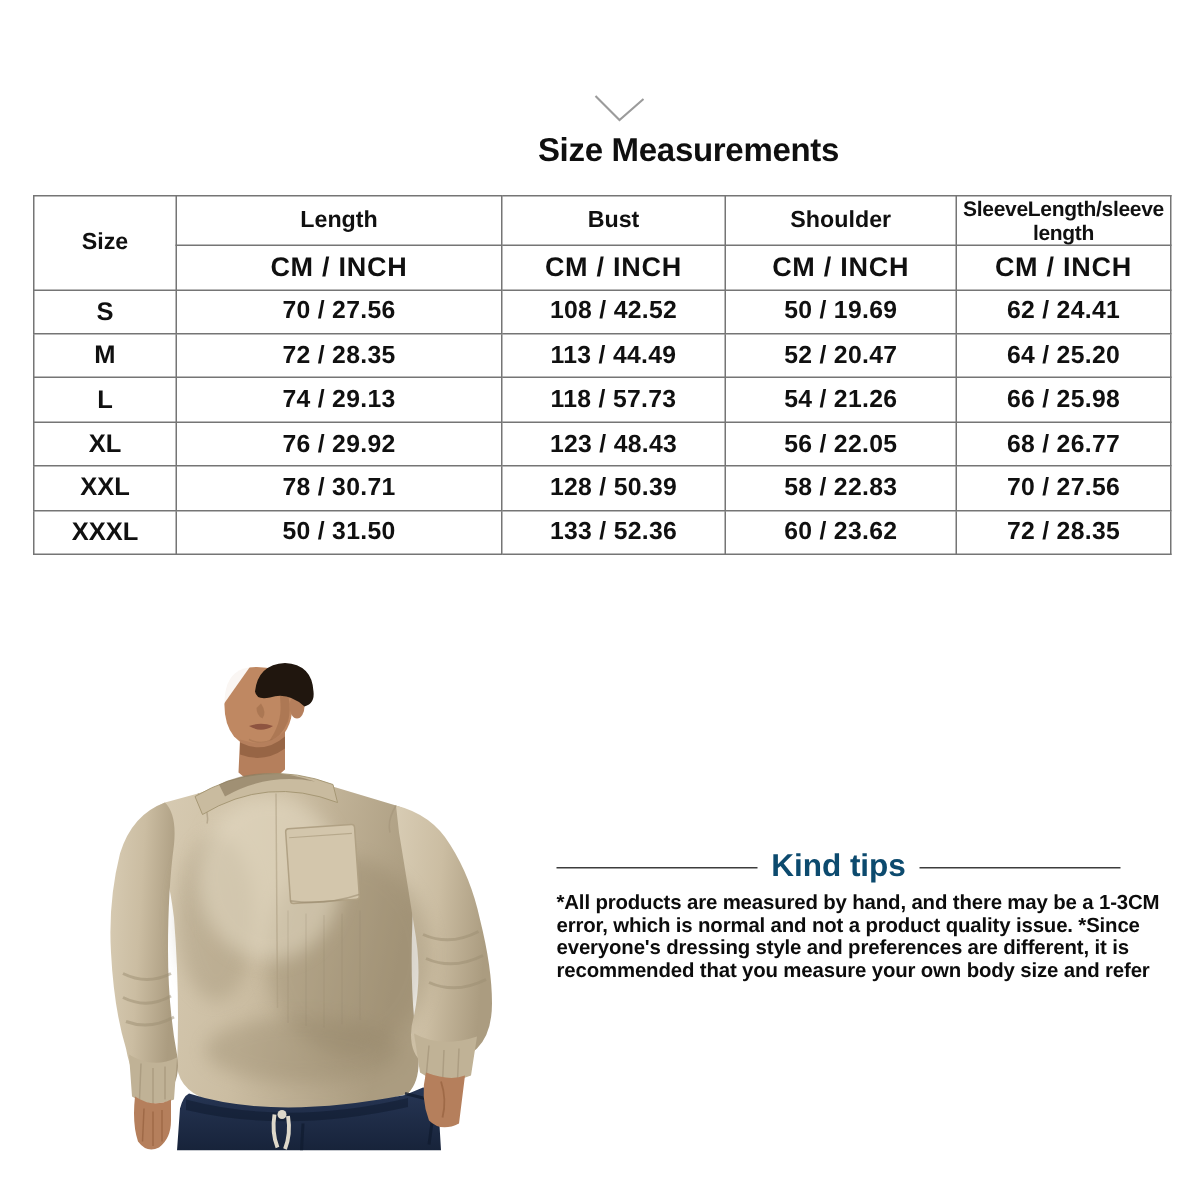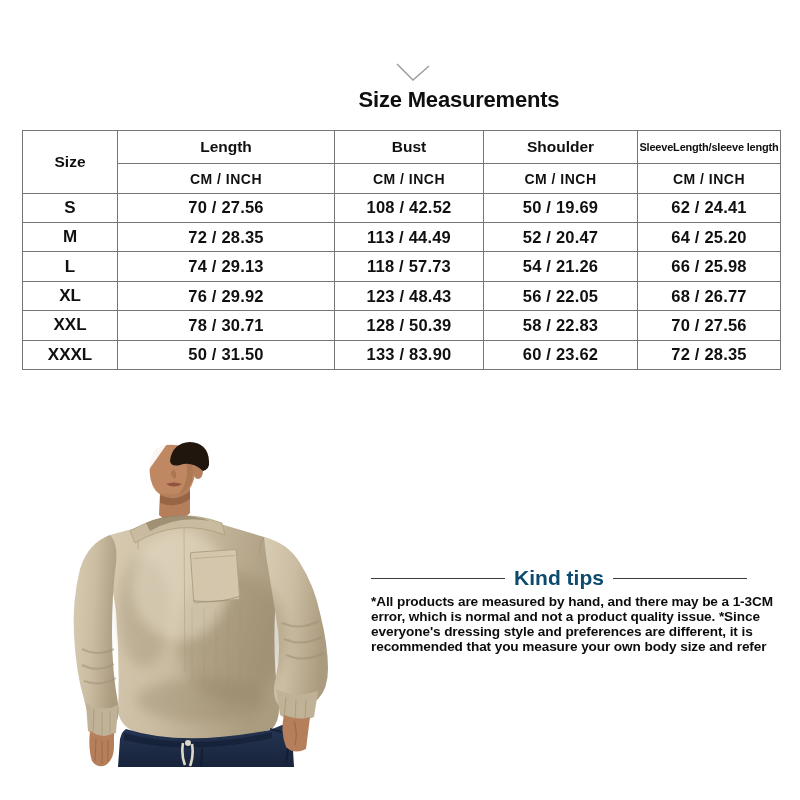--- a/index.html
+++ b/index.html
@@ -13,22 +13,22 @@
 
   
   table.size-table{position:absolute;left:22px;top:130px;width:758px;height:240px;
       border-collapse:collapse;table-layout:fixed;}
   .size-table th,.size-table td{border:1px solid #757575;text-align:center;
       vertical-align:middle;padding:0;color:#101010;}
   .size-table tr.h1{height:33px;}
   .size-table tr.h2{height:29px;}
   .size-table tr.data{height:29px;}
   .size-table th{font-size:15.5px;font-weight:bold;}
-  .size-table th.sleeve{font-size:11px;letter-spacing:-0.2px;margin-left:37px;}
-  .size-table td.unit{font-size:14px;font-weight:bold;letter-spacing:0.5px;}
+  .size-table th.sleeve{font-size:14px;letter-spacing:-0.2px;margin-left:37px;}
+  .size-table td.unit{font-size:18px;font-weight:bold;letter-spacing:0.5px;}
   .size-table td.size-label{font-size:17px;font-weight:bold;}
   .size-table td.val{font-size:16.5px;font-weight:bold;letter-spacing:0.2px;}
 
   
   .tips-head{position:absolute;left:371px;top:564px;width:376px;height:28px;
       display:flex;align-items:center;}
   .tips-rule{flex:1;height:0;border-top:1.5px solid #3c3c3c;}
   .tips-heading{font-size:21px;font-weight:bold;color:#0c4a6e;margin:0 9px;white-space:nowrap;}
   .tips-body{position:absolute;left:371px;top:594px;width:428px;
       font-size:13.6px;font-weight:bold;line-height:15px;color:#0c0c0c;letter-spacing:-0.1px;}
@@ -100,21 +100,21 @@
   <tr class="data">
     <td class="size-label">XXL</td>
     <td class="val">78 / 30.71</td>
     <td class="val">128 / 50.39</td>
     <td class="val">58 / 22.83</td>
     <td class="val">70 / 27.56</td>
   </tr>
   <tr class="data">
     <td class="size-label">XXXL</td>
     <td class="val">50 / 31.50</td>
-    <td class="val">133 / 83.90</td>
+    <td class="val">133 / 52.36</td>
     <td class="val">60 / 23.62</td>
     <td class="val">72 / 28.35</td>
   </tr>
 </tbody>
   </table>
 
 <div class="photo" role="img" aria-label="Man wearing a khaki crew-neck pocket sweatshirt and navy pants">
   <svg width="325" height="330" viewBox="0 0 325 330">
     <defs>
       <linearGradient id="sweat" x1="0" y1="0" x2="1" y2="0.25">

